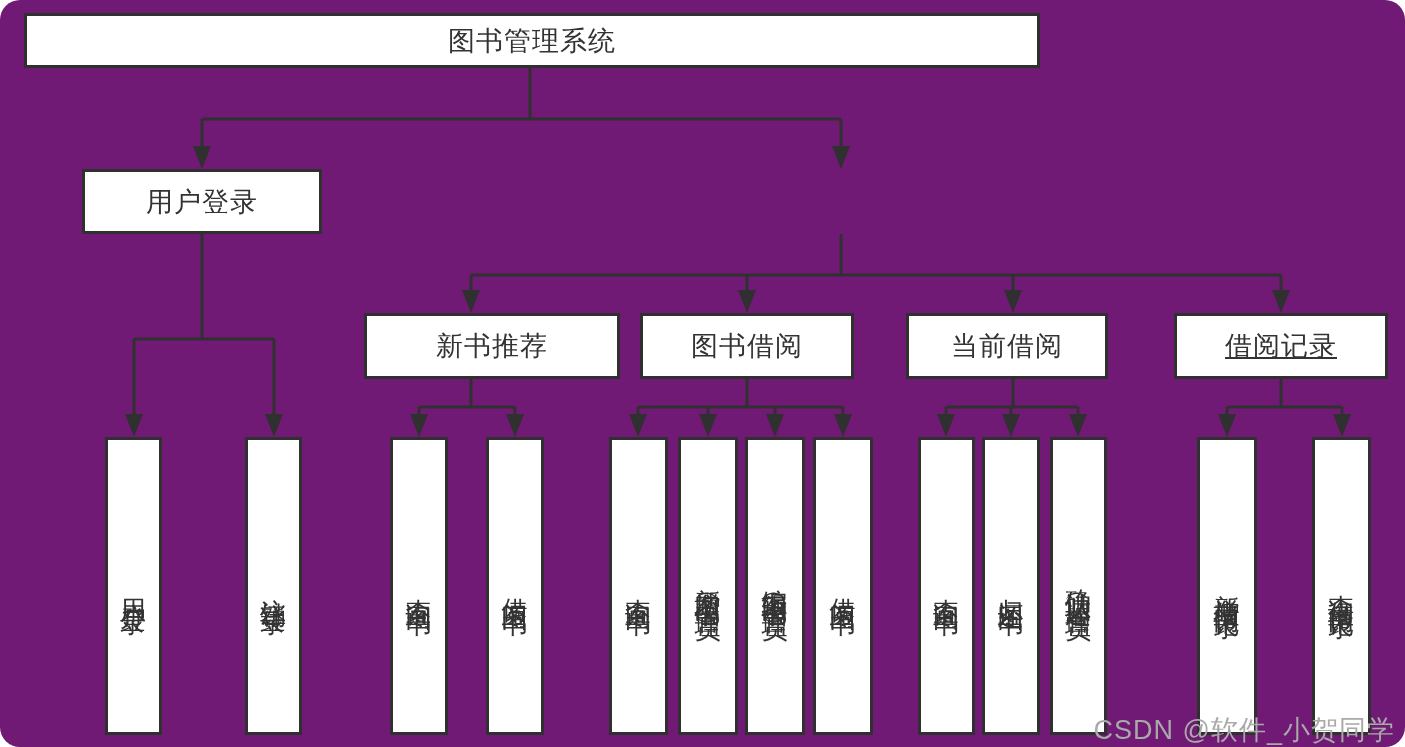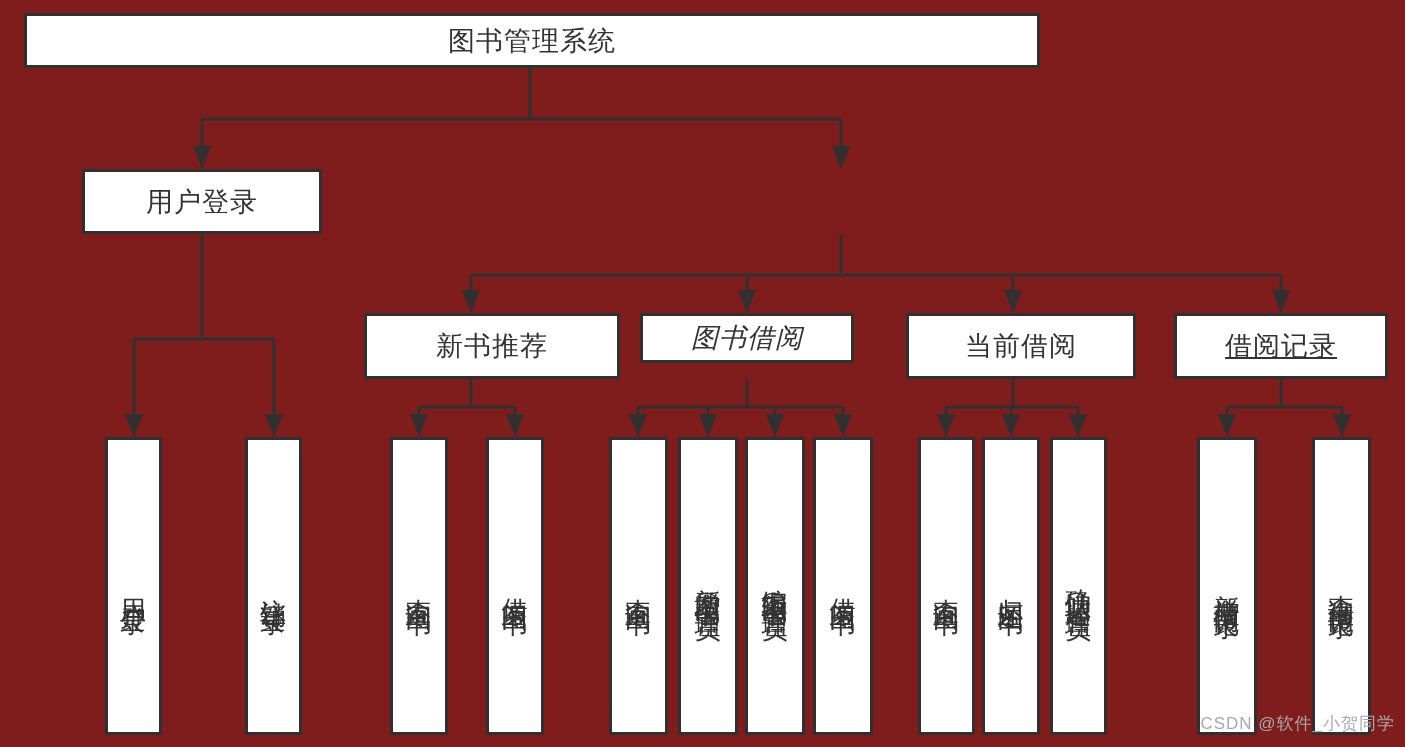--- a/index.html
+++ b/index.html
@@ -1,22 +1,23 @@
 <!DOCTYPE html>
 <html><head>
 <meta charset="utf-8">
 <style>
   html, body { margin: 0; padding: 0; background: #ffffff; }
   .canvas {
     position: relative;
     width: 1405px;
     height: 747px;
-    background: #7f1d1d;
+    background: #701a75;
     font-family: "Liberation Sans", sans-serif;
     overflow: hidden;
+    border-radius: 20px;
   }
   .connectors {
     position: absolute;
     left: 0; top: 0;
     width: 1405px; height: 747px;
     pointer-events: none;
   }
   .node {
     position: absolute;
     box-sizing: border-box;
@@ -33,21 +34,21 @@
     font-size: 26px;
     writing-mode: vertical-rl;
     text-orientation: mixed;
     letter-spacing: 4px;
     line-height: 1;
   }
   .watermark {
     position: absolute;
     right: 10px;
     top: 712px;
-    font-size: 17px;
+    font-size: 27px;
     color: #a9a9a9;
     letter-spacing: 1px;
     white-space: nowrap;
   }
 </style>
 </head>
 <body>
 
 <div class="canvas">
 
@@ -115,22 +116,22 @@
       <polygon points="1218,414 1236,414 1227,437"></polygon>
       <polygon points="1333,414 1351,414 1342,437"></polygon>
     </g>
   </svg>
 
   <div class="node h" style="left:24px; top:13px; width:1016px; height:55px;">图书管理系统</div>
 
   <div class="node h" style="left:82px; top:169px; width:240px; height:65px;">用户登录</div>
 
   <div class="node h" style="left:364px; top:313px; width:256px; height:66px;">新书推荐</div>
-  <div class="node h" style="left:640px; top:313px; width:214px; height:50px;font-style:italic;">图书借阅</div>
-  <div class="node h" style="left:906px; top:313px; width:230px; height:66px;">当前借阅</div>
+  <div class="node h" style="left:640px; top:313px; width:214px; height:66px;">图书借阅</div>
+  <div class="node h" style="left:906px; top:313px; width:202px; height:66px;">当前借阅</div>
   <div class="node h" style="left:1174px; top:313px; width:214px; height:66px;text-decoration:underline;">借阅记录</div>
 
   <div class="node v" style="left:105px; top:437px; width:57px; height:298px;">用户登录</div>
   <div class="node v" style="left:245px; top:437px; width:57px; height:298px;">注销登录</div>
 
   <div class="node v" style="left:390px; top:437px; width:58px; height:298px;">查询图书</div>
   <div class="node v" style="left:486px; top:437px; width:58px; height:298px;">借阅图书</div>
 
   <div class="node v" style="left:609px; top:437px; width:59px; height:298px;">查询图书</div>
   <div class="node v" style="left:678px; top:437px; width:60px; height:298px;">新增图书（管理员）</div>

